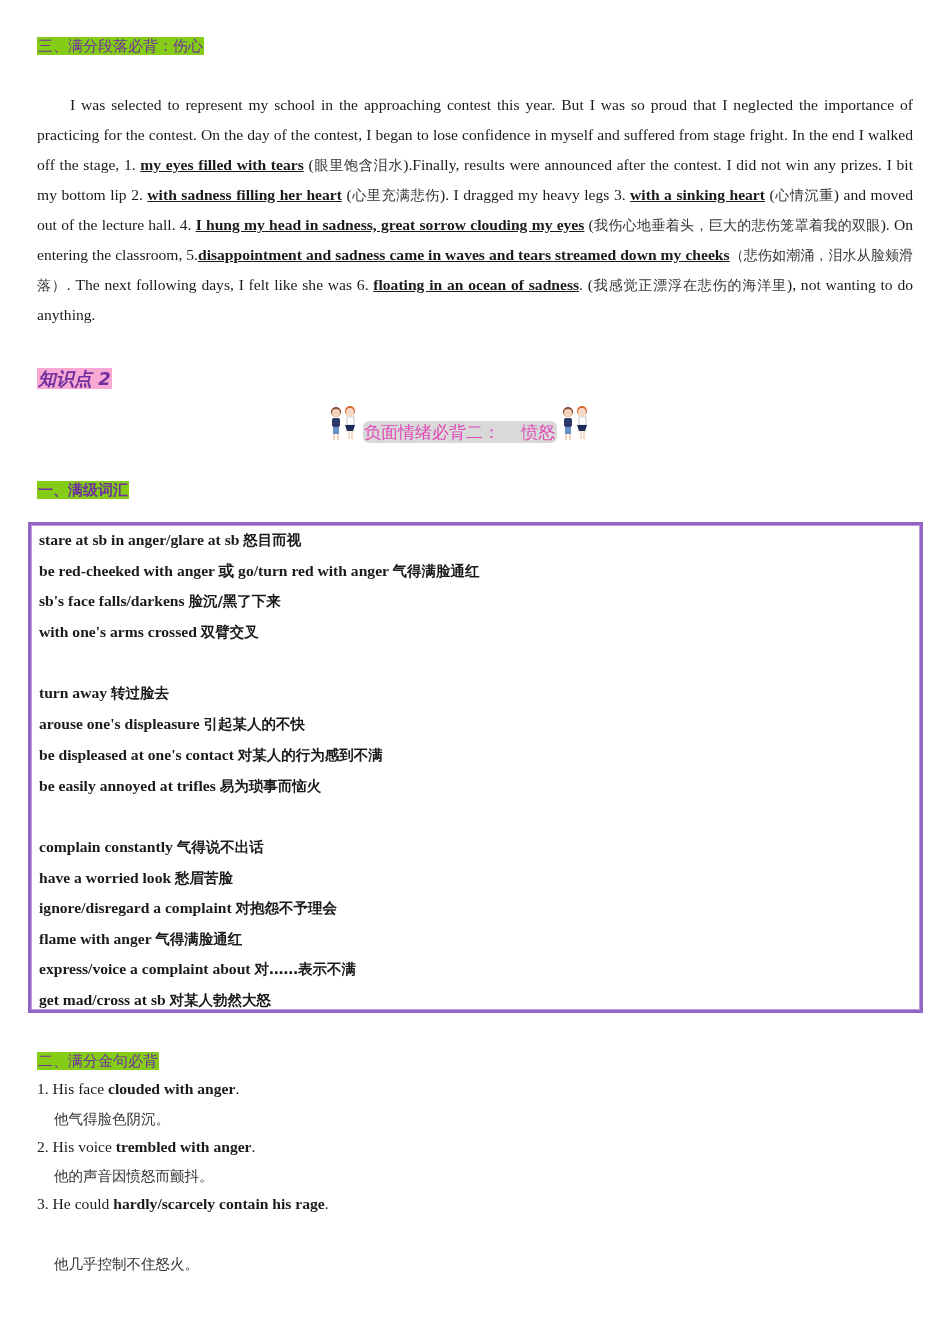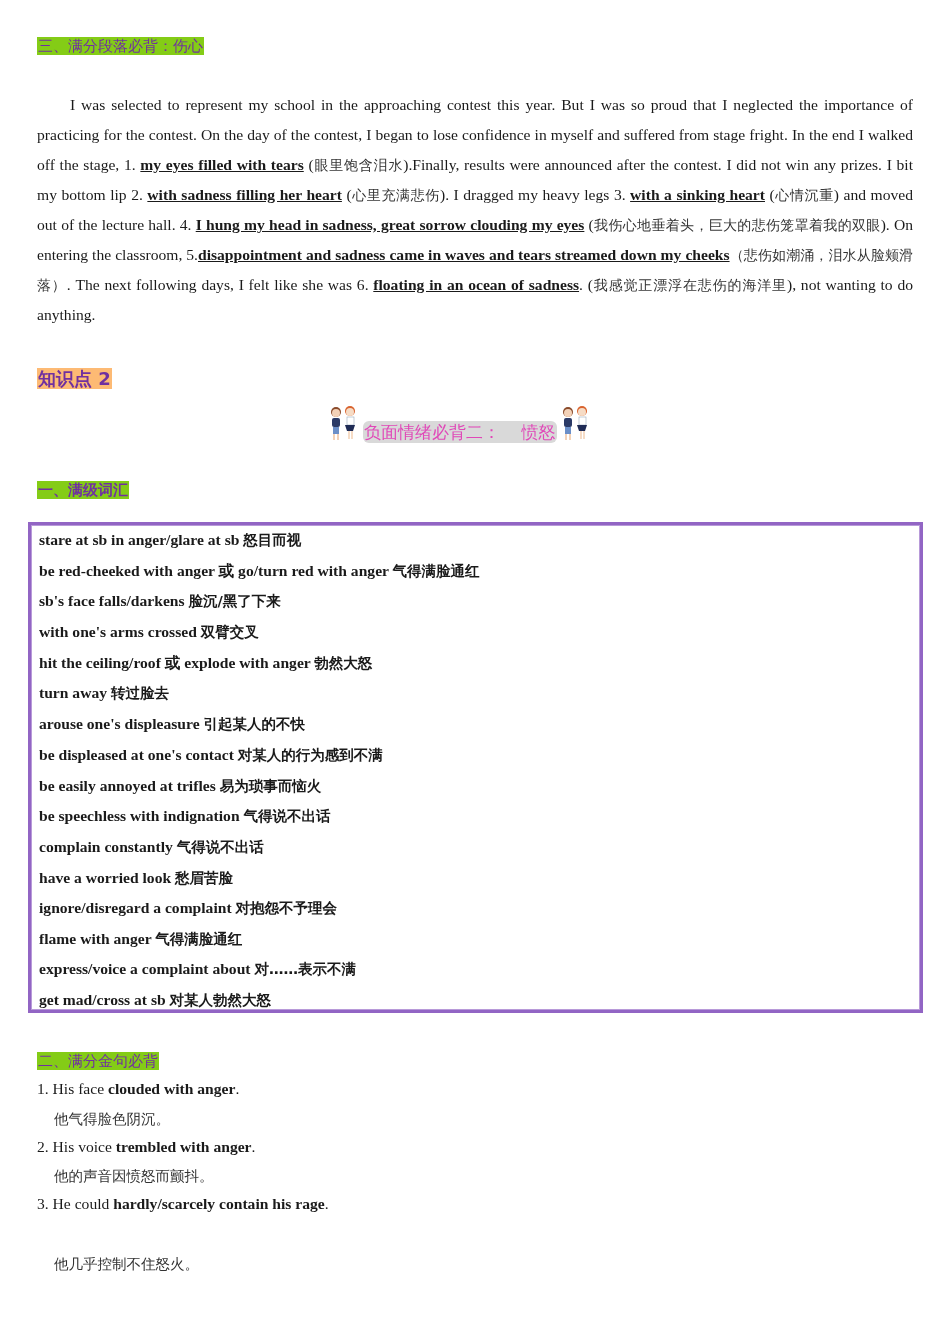--- a/index.html
+++ b/index.html
@@ -4,21 +4,21 @@
 <style>
   html, body { margin:0; padding:0; background:#ffffff; }
   body { width:950px; height:1344px; position:relative; font-family:"Liberation Serif","DejaVu Serif",serif; color:#1a1a1a; }
   .sec-head { position:absolute; left:37px; font-family:"DejaVu Sans","Liberation Sans",sans-serif; font-size:15px; color:#7030a0; line-height:20px; }
   .sec-head span { background:#84cc16; padding:0 1px; }
   #h-sec3 { top:36px; }
   .para { position:absolute; left:37px; top:90px; width:876px; font-size:15.6px; line-height:30px; text-align:justify; text-indent:33px; }
   .para b { font-weight:bold; text-decoration:underline; }
   .cn { font-family:Liberation Sans, sans-serif; font-size:14px; color:#333; }
   #kp2 { position:absolute; left:37px; top:367px; font-family:"DejaVu Sans",sans-serif; font-weight:bold; font-size:18px; color:#7030a0; line-height:24px; }
-  #kp2 span { background:#fdba74; padding:0 1px; }
+  #kp2 span { background:#f9a8d4; padding:0 1px;font-style:italic; }
   #title-row { position:absolute; left:325px; top:402px; height:42px; display:flex; align-items:flex-end; }
   .kids { width:38px; height:40px; position:relative; }
   #title-text { font-family:"DejaVu Sans",sans-serif; font-size:17px; color:#e048b8; background:#d9d9d9; line-height:22px; padding:0 1px; margin-bottom:1px; white-space:pre;border-radius:6px; }
   #h-sec1 { top:480px;font-weight:bold; }
   #vocab-box { position:absolute; left:28px; top:522px; width:889px; height:485px; border:3px solid #9265c4; box-shadow: inset 0 0 0 1px #b89ad9; }
   .vrow { position:absolute; left:8px; font-size:15.6px; font-weight:bold; line-height:20px; white-space:nowrap; }
   .vrow .cn2 { font-family:"DejaVu Sans",sans-serif; font-size:14.5px; font-weight:bold; }
   #h-sec2 { top:1051px; }
   .sent { position:absolute; left:37px; font-size:15.6px; line-height:22px; white-space:nowrap; }
   .sent b { font-weight:bold; }
@@ -71,26 +71,24 @@
   </div>
 </div>
 
 <div id="h-sec1" class="sec-head"><span>一、满级词汇</span></div>
 
 <div id="vocab-box">
   <div class="vrow" style="top:5px"><span>stare at sb in anger/glare at sb</span> <span class="cn2">怒目而视</span></div>
   <div class="vrow" style="top:36px"><span>be red-cheeked with anger 或 go/turn red with anger</span> <span class="cn2">气得满脸通红</span></div>
   <div class="vrow" style="top:66px"><span>sb's face falls/darkens</span> <span class="cn2">脸沉/黑了下来</span></div>
   <div class="vrow" style="top:97px"><span>with one's arms crossed</span> <span class="cn2">双臂交叉</span></div>
-  <div class="vrow" style="top:128px"><span>hit the ceiling/roof 或 explode with anger</span> <span class="cn2">勃然大怒</span></div>
   <div class="vrow" style="top:158px"><span>turn away</span> <span class="cn2">转过脸去</span></div>
   <div class="vrow" style="top:189px"><span>arouse one's displeasure</span> <span class="cn2">引起某人的不快</span></div>
   <div class="vrow" style="top:220px"><span>be displeased at one's contact</span> <span class="cn2">对某人的行为感到不满</span></div>
   <div class="vrow" style="top:251px"><span>be easily annoyed at trifles</span> <span class="cn2">易为琐事而恼火</span></div>
-  <div class="vrow" style="top:281px"><span>be speechless with indignation</span> <span class="cn2">气得说不出话</span></div>
   <div class="vrow" style="top:312px"><span>complain constantly</span> <span class="cn2">气得说不出话</span></div>
   <div class="vrow" style="top:343px"><span>have a worried look</span> <span class="cn2">愁眉苦脸</span></div>
   <div class="vrow" style="top:373px"><span>ignore/disregard a complaint</span> <span class="cn2">对抱怨不予理会</span></div>
   <div class="vrow" style="top:404px"><span>flame with anger</span> <span class="cn2">气得满脸通红</span></div>
   <div class="vrow" style="top:434px"><span>express/voice a complaint about</span> <span class="cn2">对……表示不满</span></div>
   <div class="vrow" style="top:465px"><span>get mad/cross at sb</span> <span class="cn2">对某人勃然大怒</span></div>
 </div>
 
 <div id="h-sec2" class="sec-head"><span>二、满分金句必背</span></div>
 

